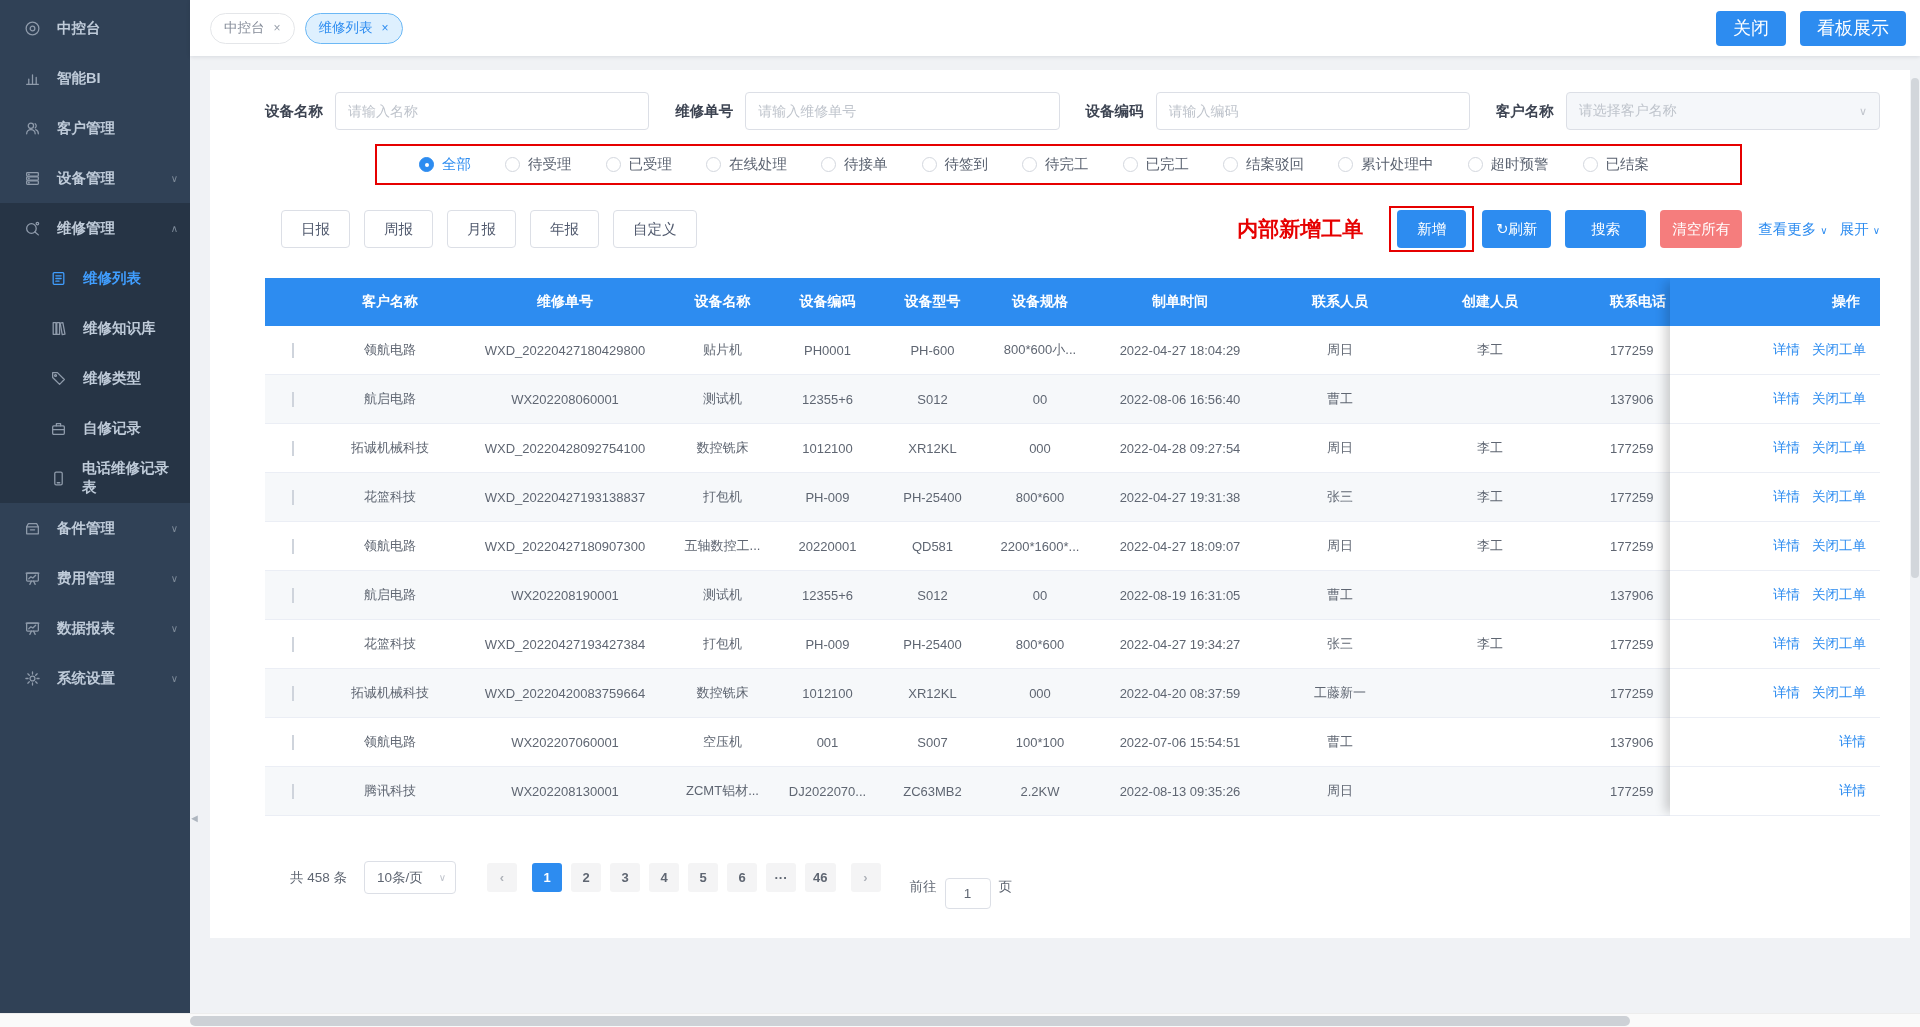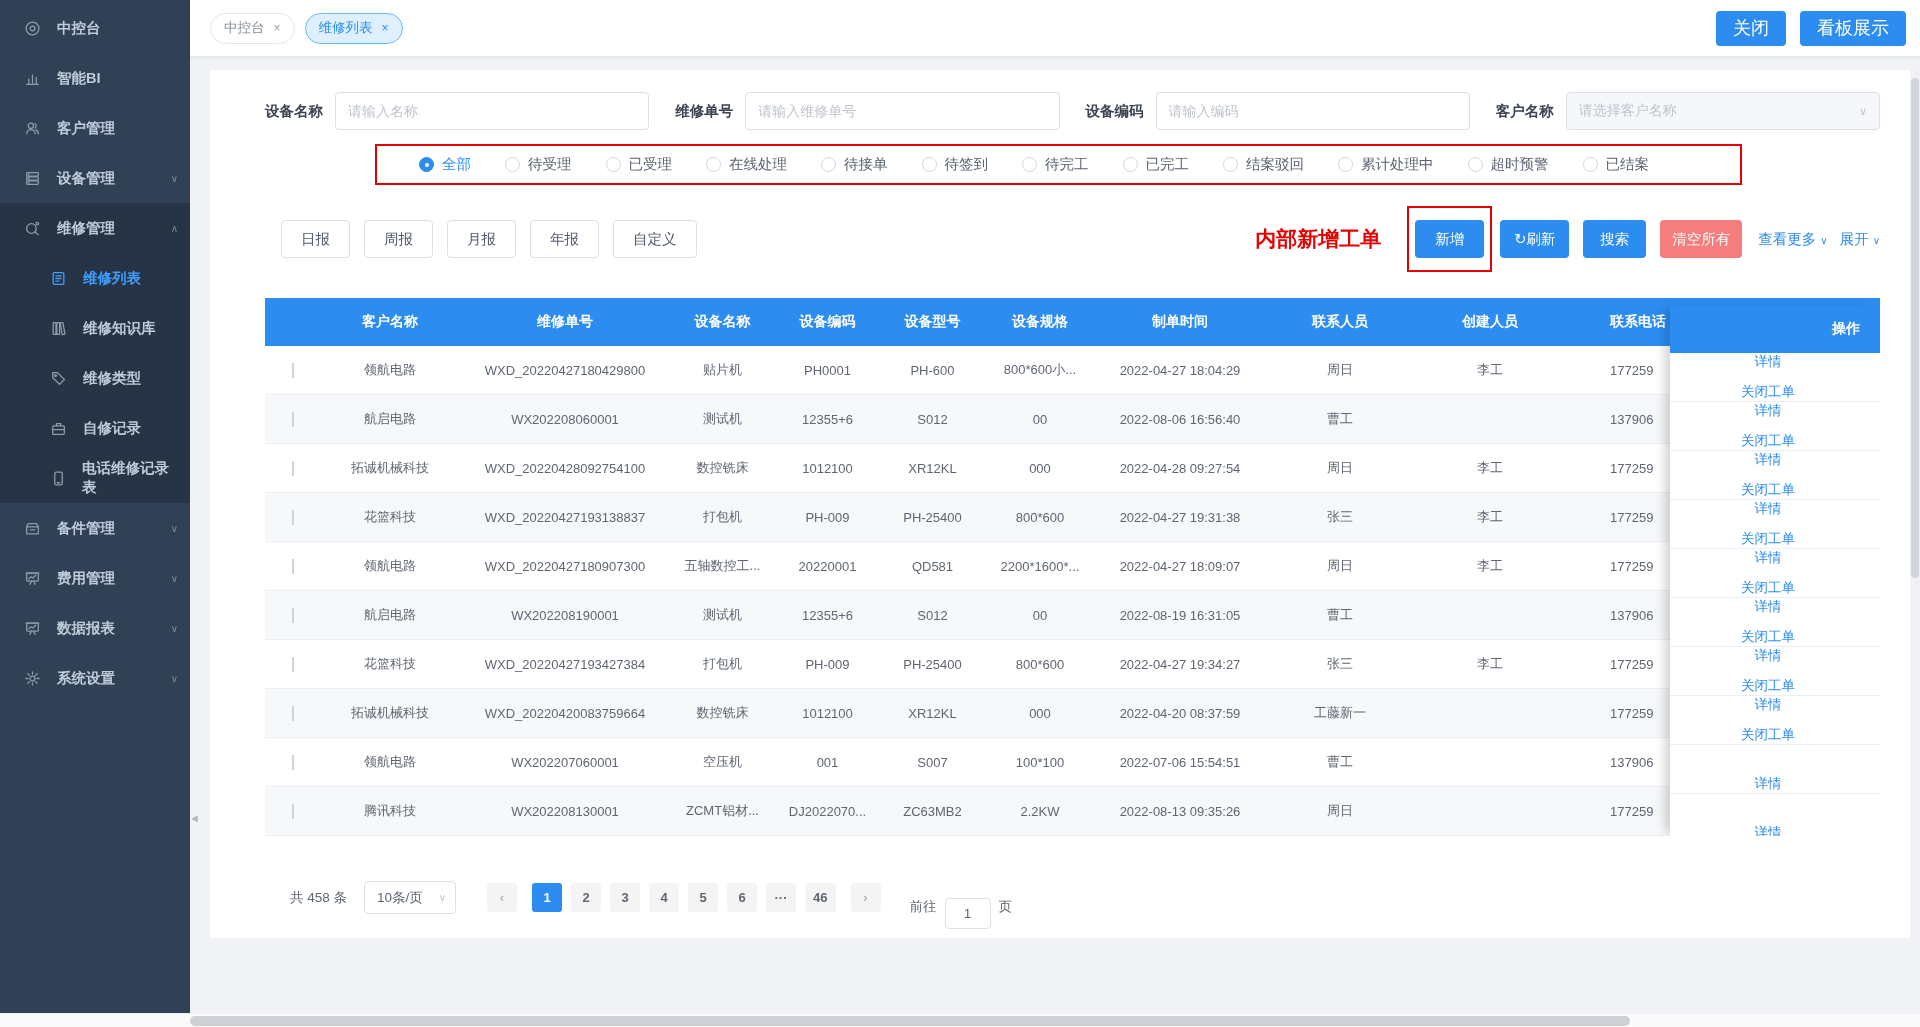--- a/index.html
+++ b/index.html
@@ -54,47 +54,47 @@
   .radio-item.sel .radio { background:var(--accent); border-color:var(--accent); }
   .radio-item.sel .radio::after { content:''; position:absolute; inset:4.5px; background:#fff; border-radius:50%; }
   .radio-lbl { font-size:14.5px; color:#5a6270; }
   .radio-item.sel .radio-lbl { color:var(--accent); }
 
   
   .toolbar { display:flex; align-items:center; padding:17px 30px 0 55px; }
   .rpt-btn { height:38px; padding:0 19px; background:#fff; border:1px solid #dcdfe6; border-radius:4px;
     color:#515a6e; font-size:14.5px; margin-right:14px; cursor:pointer; font-family:inherit; }
   .annotation { margin-left:auto; color:var(--annotation); font-size:21px; font-weight:bold; margin-right:26px; white-space:nowrap; }
-  .newbox { border:2px solid var(--annotation); padding:12px 6px; margin-right:8px;font-family:Liberation Serif, serif; }
+  .newbox { border:2px solid var(--annotation); padding:2px 6px; margin-right:8px;font-family:Liberation Serif, serif; }
   .tb-btn { height:38px; border:none; border-radius:4px; color:#fff; font-size:14.5px; cursor:pointer; font-family:inherit; }
   .tb-add { background:var(--accent); padding:0 20px; }
   .tb-refresh { background:var(--accent); padding:0 14px; margin-right:14px; }
-  .tb-search { background:var(--accent); padding:0 17px; margin-right:14px;text-align:right; }
+  .tb-search { background:var(--accent); padding:0 26px; margin-right:14px;text-align:right; }
   .tb-clear { background:var(--danger-soft); padding:0 12px; margin-right:16px; }
   .link-blue { color:var(--accent); font-size:14.5px; cursor:pointer; white-space:nowrap; }
   .link-blue .arrow { font-size:10px; }
   .toolbar .link-blue + .link-blue { margin-left:12px; }
 
   
   .table-zone { position:relative; margin:26px 30px 0 55px; overflow:hidden; }
   .grid-row { display:grid; grid-template-columns:55px 140px 210px 105px 105px 105px 110px 170px 150px 150px 1fr; align-items:center; }
   .thead { background:var(--header-blue); height:48px; color:#fff; font-size:14px; font-weight:bold; }
   .thead .cell, .trow .cell { text-align:center; overflow:hidden; white-space:nowrap; }
   .cell.phone { text-align:left; padding-left:45px; }
   .trow { height:49px; border-bottom:1px solid #ebeef5; font-size:13px; color:#5f6672; background:#fff; }
   .trow:nth-child(even) { background:#f6f8fa; }
   .chk { width:16px; height:16px; border:1px solid #cfd4dc; border-radius:2px; background:#fff; margin:0 auto; cursor:pointer; }
   .thead .chk { border:none; width:17px; height:17px; }
   
-  .action-col { position:absolute; top:7px; right:0; width:210px; bottom:0; background:#fff;
+  .action-col { position:absolute; top:0; right:0; width:210px; bottom:0; background:#fff;
     box-shadow:-9px 0 10px -4px rgba(0,0,0,.18); }
   .action-head { height:48px; background:var(--header-blue); color:#fff; font-weight:bold; font-size:14px;
     display:flex; align-items:center; justify-content:flex-end; padding-right:20px; }
   .action-row { height:49px; border-bottom:1px solid #ebeef5; display:flex; align-items:center;
-    justify-content:flex-end; gap:12px; padding-right:14px;flex-direction:column; }
+    justify-content:flex-end; gap:12px; padding-right:14px; }
   .action-row a { color:var(--accent); font-size:13.5px; text-decoration:none; cursor:pointer; white-space:nowrap; }
 
   
   .pager { display:flex; align-items:center; margin:30px 30px 0 80px; font-size:13.5px; color:#5f6672; gap:9px; }
   .pg-total { margin-right:8px; }
   .pg-size { width:92px; height:33px; border:1px solid #dcdfe6; border-radius:4px; display:flex; align-items:center;
     padding:0 9px 0 12px; color:#5f6672; cursor:pointer; margin-right:16px; }
   .pg-size .arrow { margin-left:auto; color:#c0c4cc; font-size:10px; }
   .pg-btn { min-width:30px; height:29px; background:#f4f4f5; border-radius:3px; display:flex; align-items:center;
     justify-content:center; font-size:13px; font-weight:bold; color:#5f6672; cursor:pointer; padding:0 8px; }

